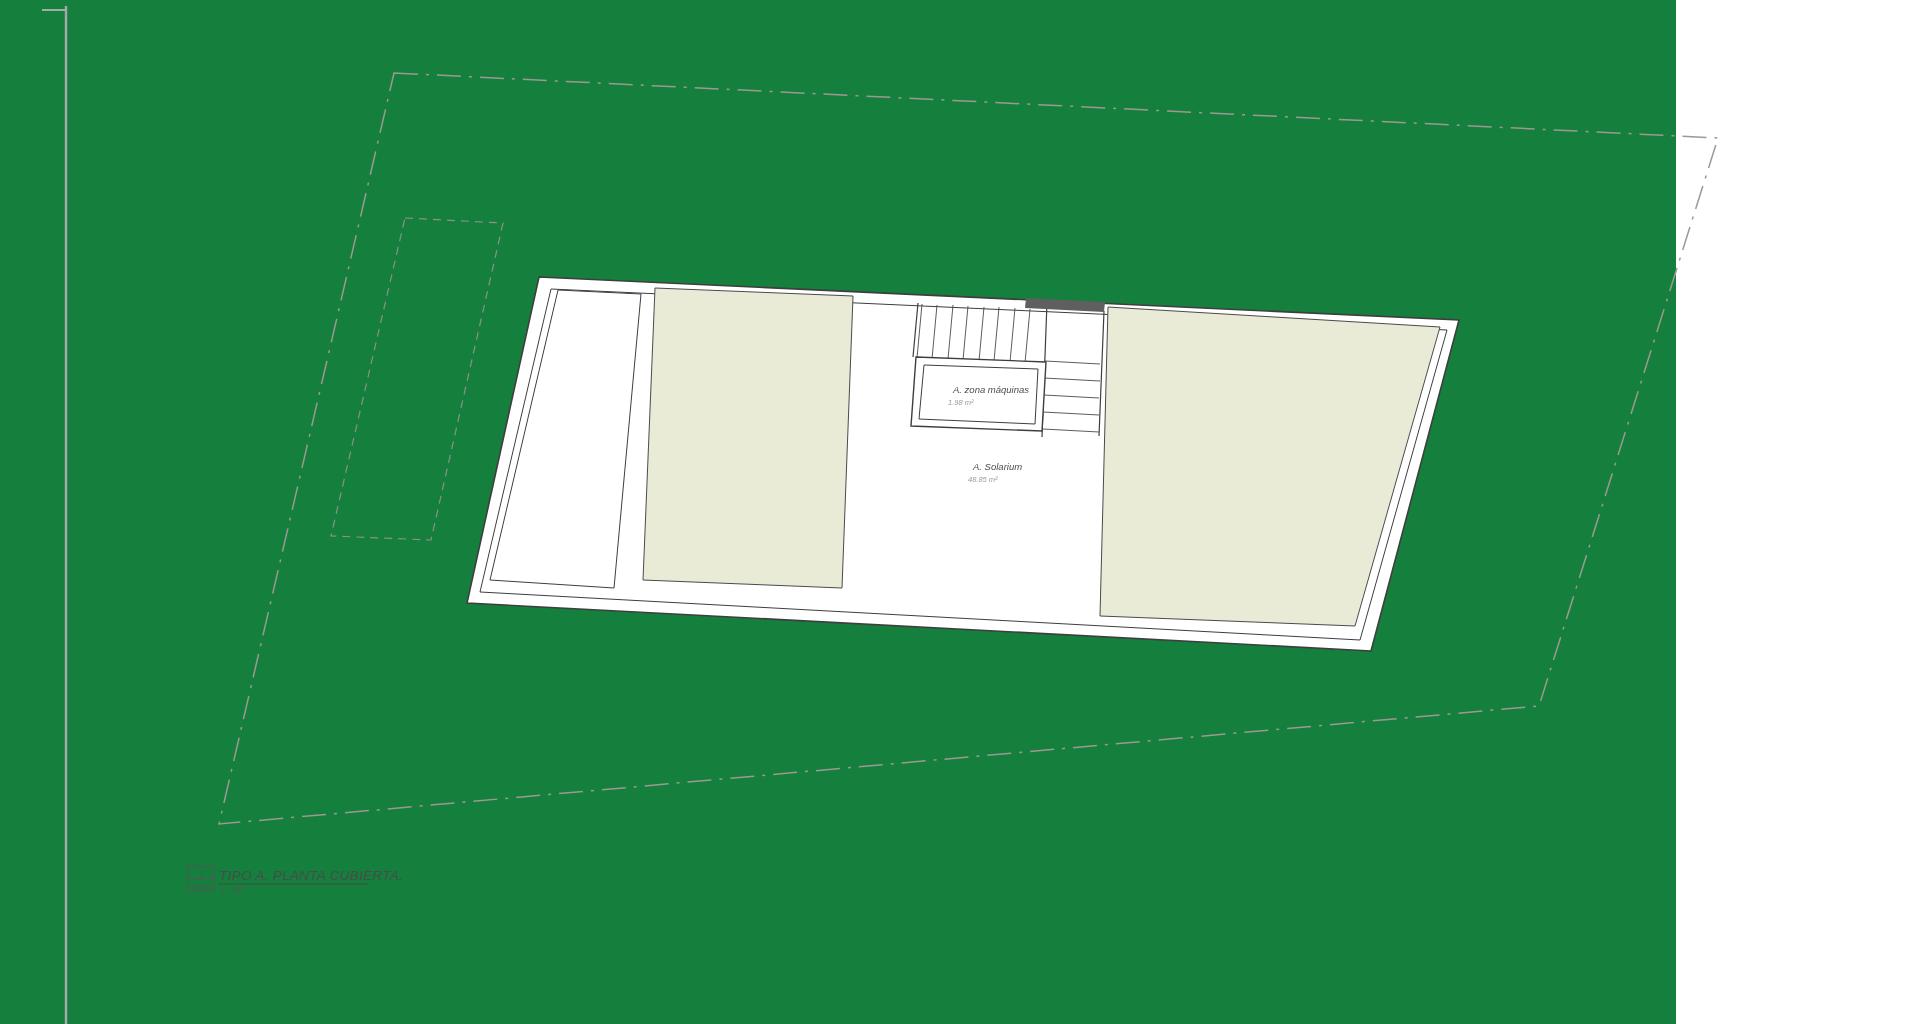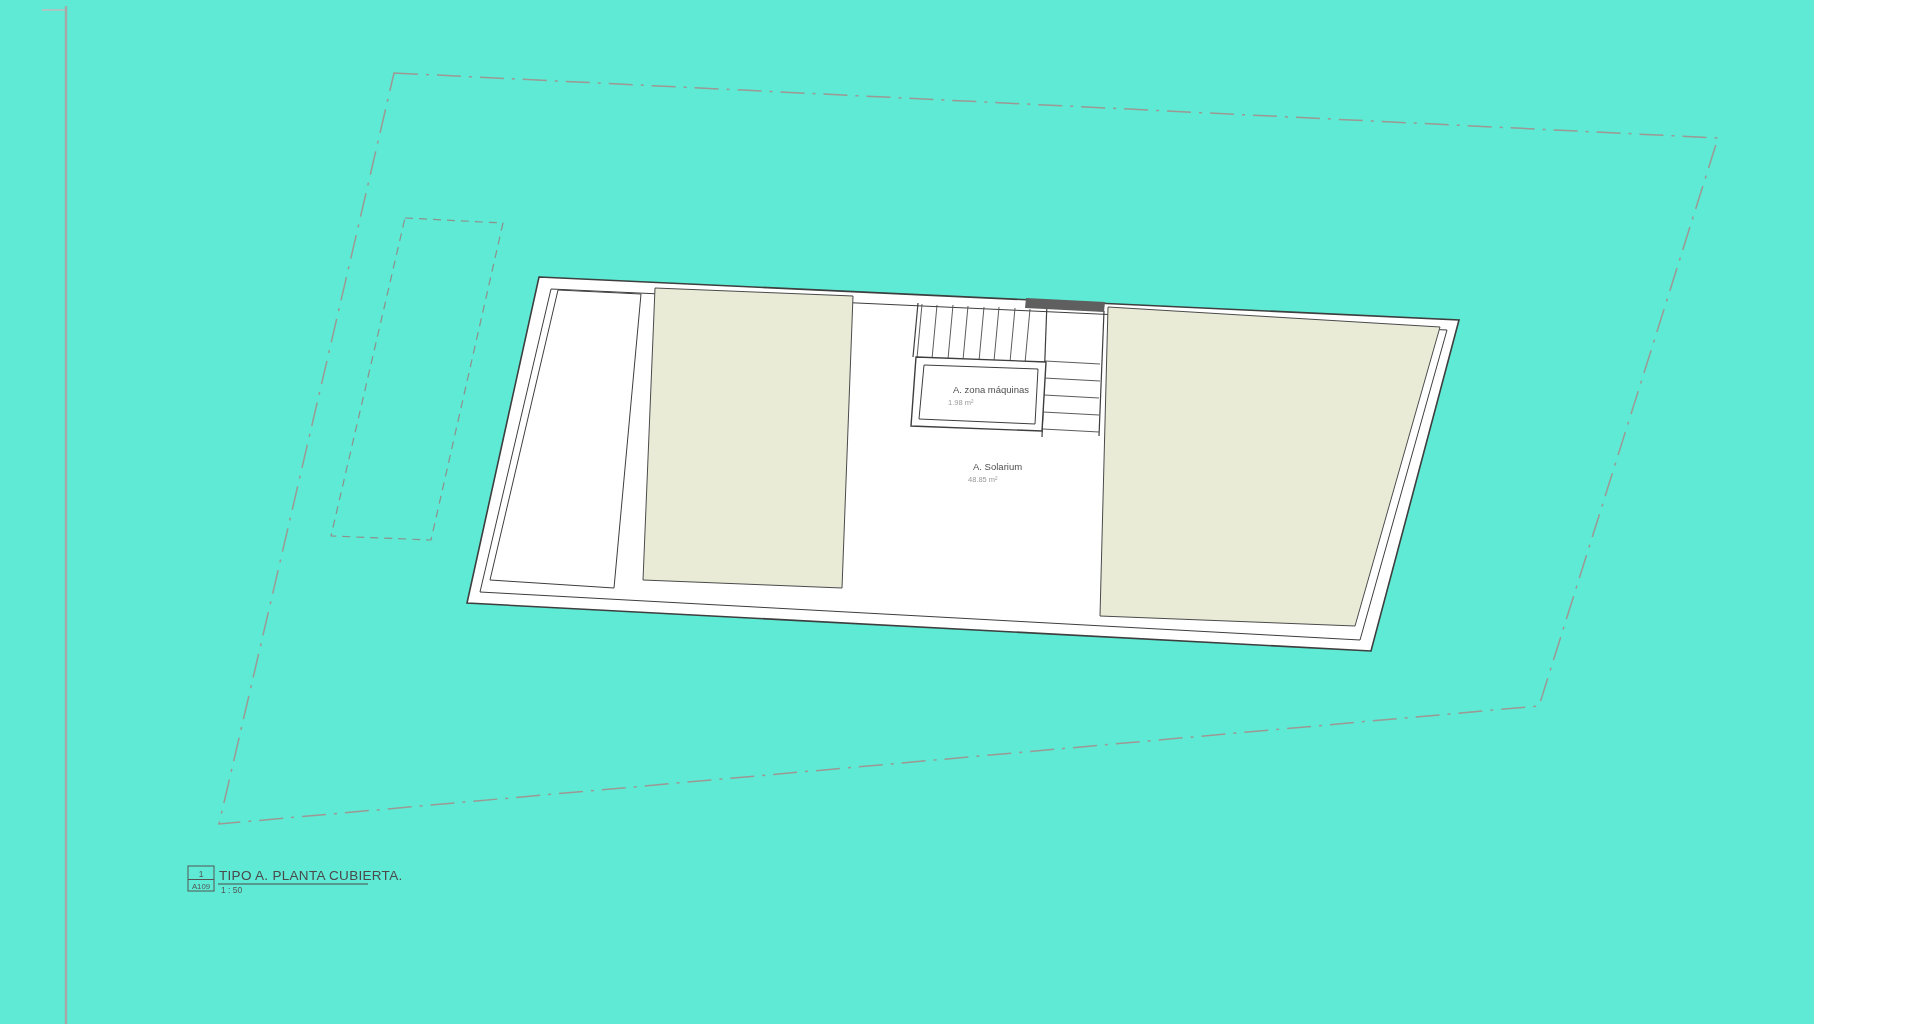--- a/index.html
+++ b/index.html
@@ -1,16 +1,16 @@
 <!DOCTYPE html>
 <html><head>
 <meta charset="utf-8">
 <style>
   html,body{margin:0;padding:0;background:#ffffff;width:1920px;height:1024px;overflow:hidden;}
-  .stage{position:relative;width:1814px;height:1024px;background:#5eead4;font-family:"Liberation Sans",sans-serif;}
+  .stage{position:relative;width:1676px;height:1024px;background:#15803d;font-family:"Liberation Sans",sans-serif;font-style:italic;}
   svg{position:absolute;left:0;top:0;}
   .sheet-edge{stroke:#a8a8a8;stroke-width:2.4;}
   .sheet-tick{stroke:#bdbdbd;stroke-width:1.6;}
   .boundary{stroke:#9d9893;stroke-width:1.5;fill:none;stroke-dasharray:24 8 3 8;}
   .dashed-outline{stroke:#8f8f8b;stroke-width:1.2;fill:none;stroke-dasharray:8 6;}
   .wall-outer{stroke:#3e3e3e;stroke-width:1.6;fill:#ffffff;}
   .wall-inner{stroke:#3e3e3e;stroke-width:1;fill:none;}
   .room{stroke:#3e3e3e;stroke-width:1;fill:#ffffff;}
   .terrace{fill:#e9ebd7;stroke:#4a4a4a;stroke-width:1;}
   .tread{stroke:#4a4a4a;stroke-width:0.9;}

